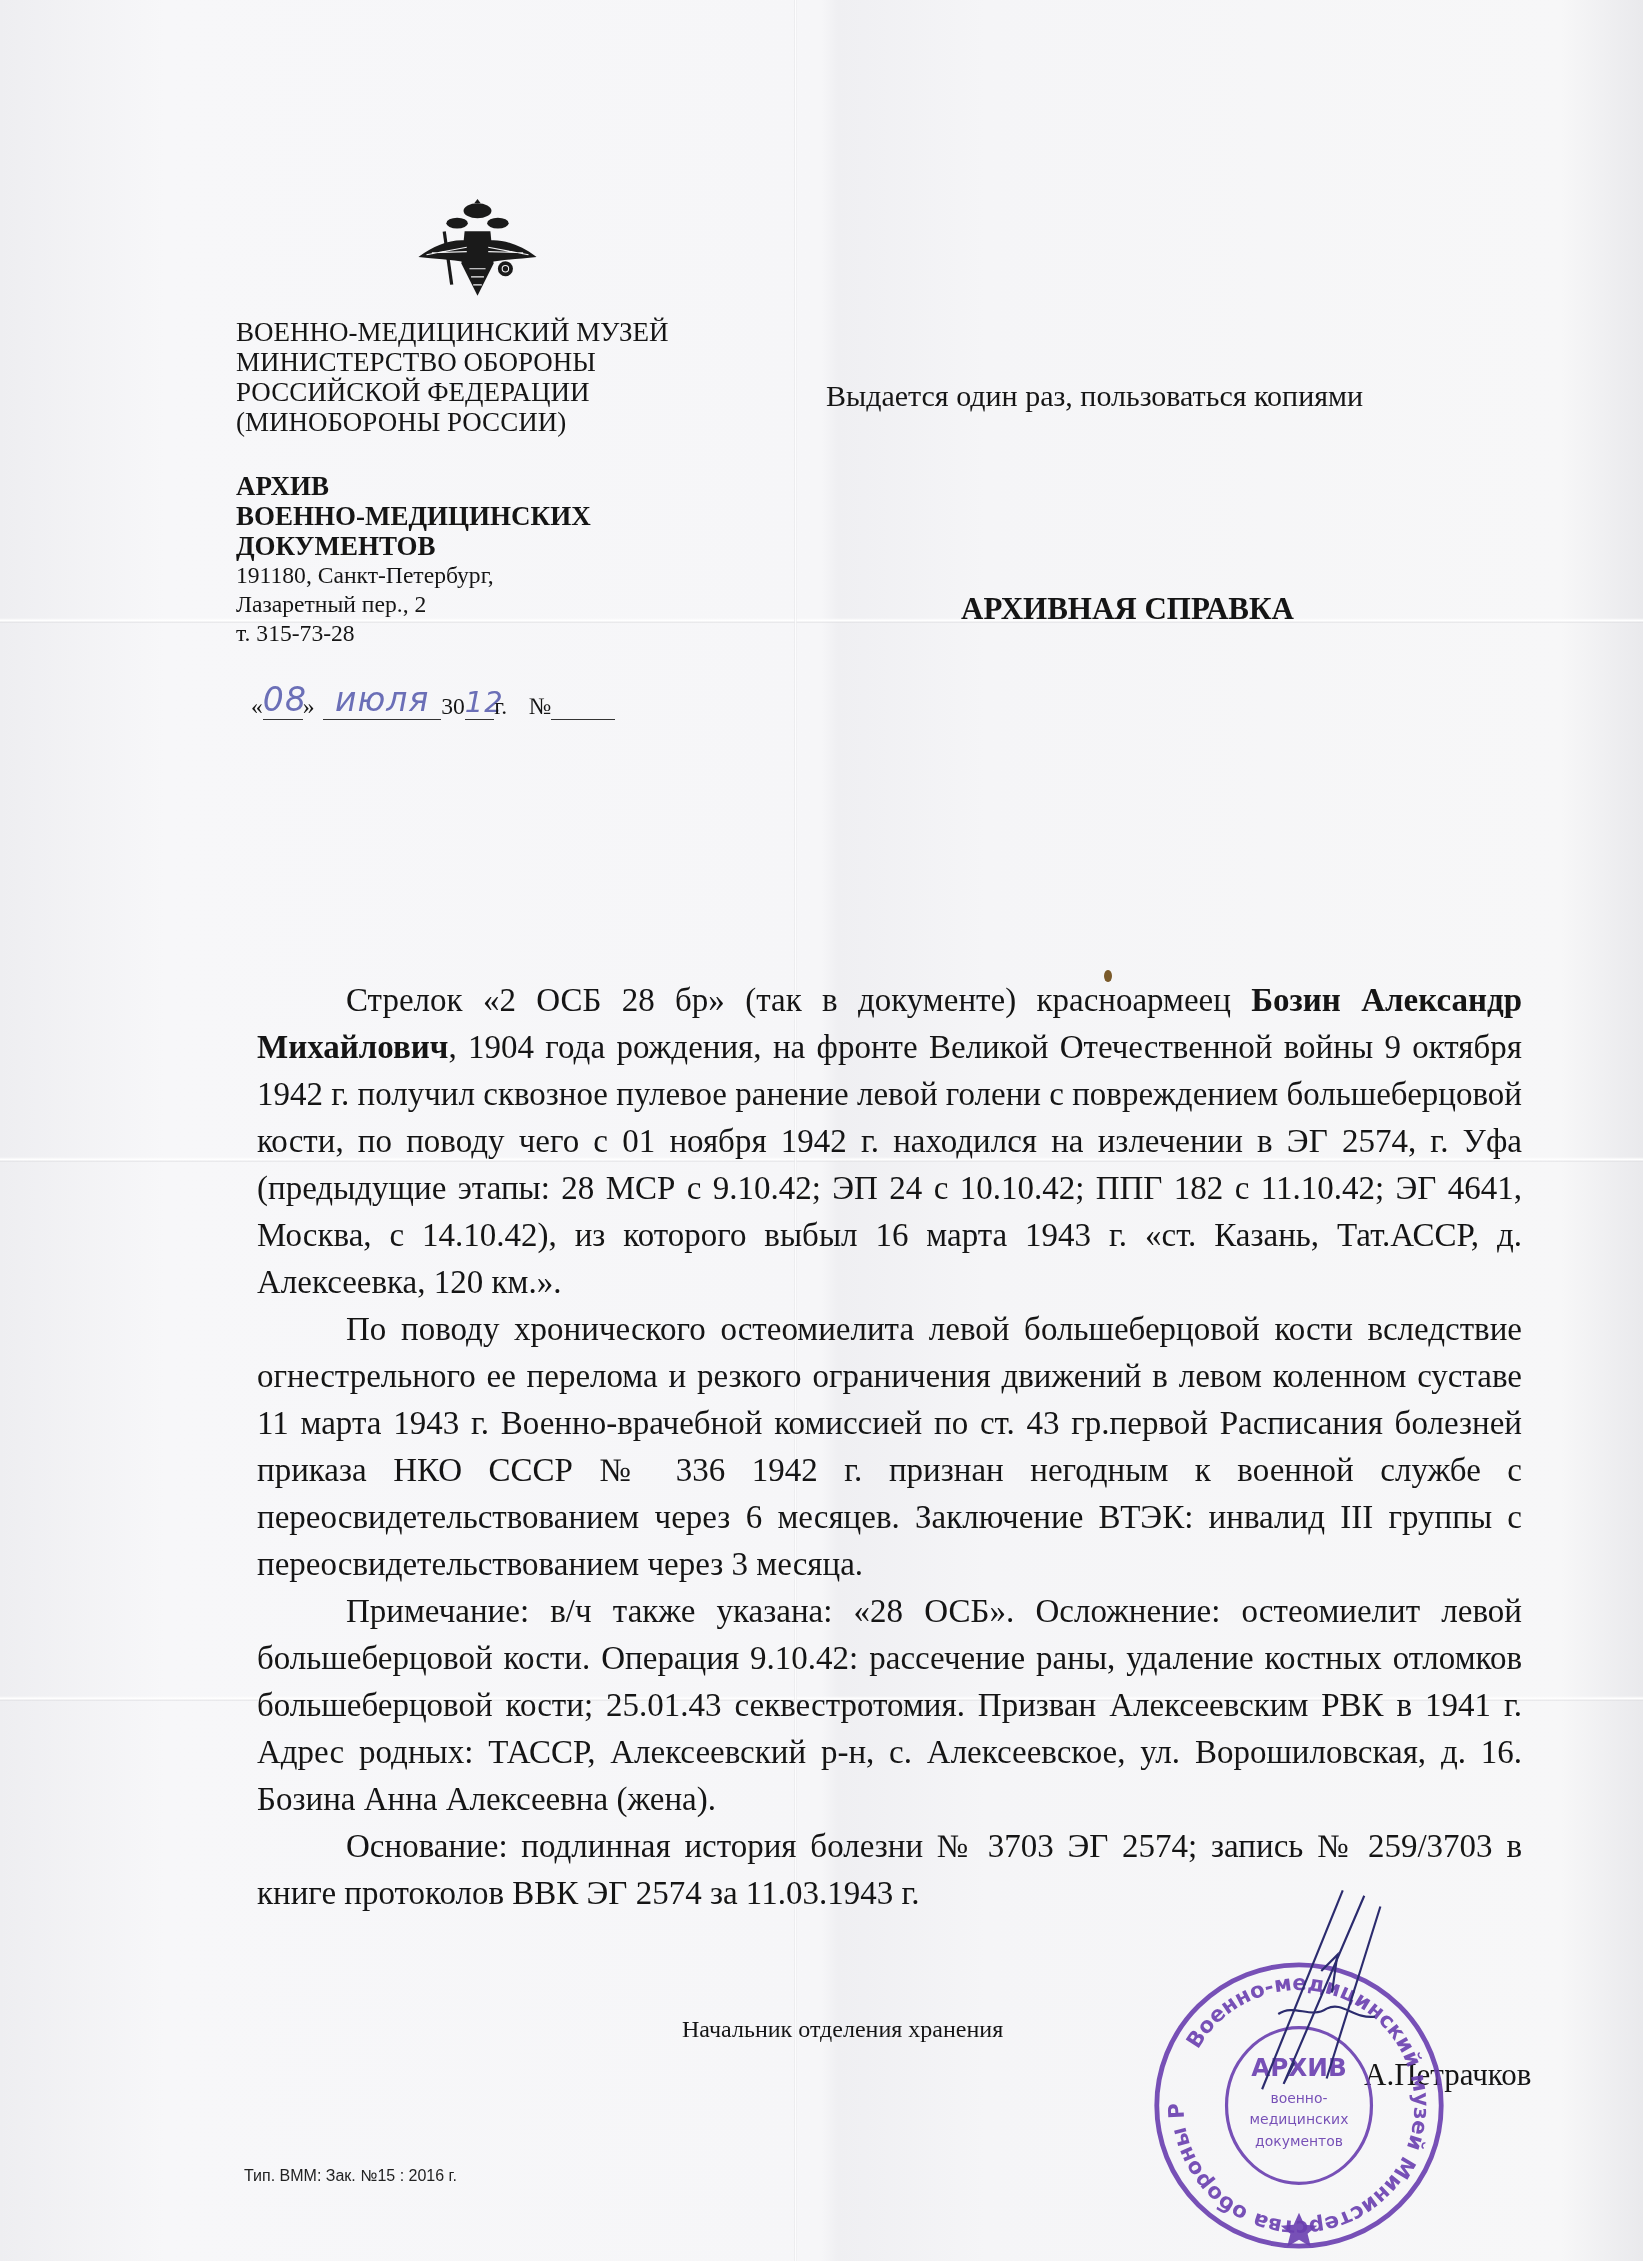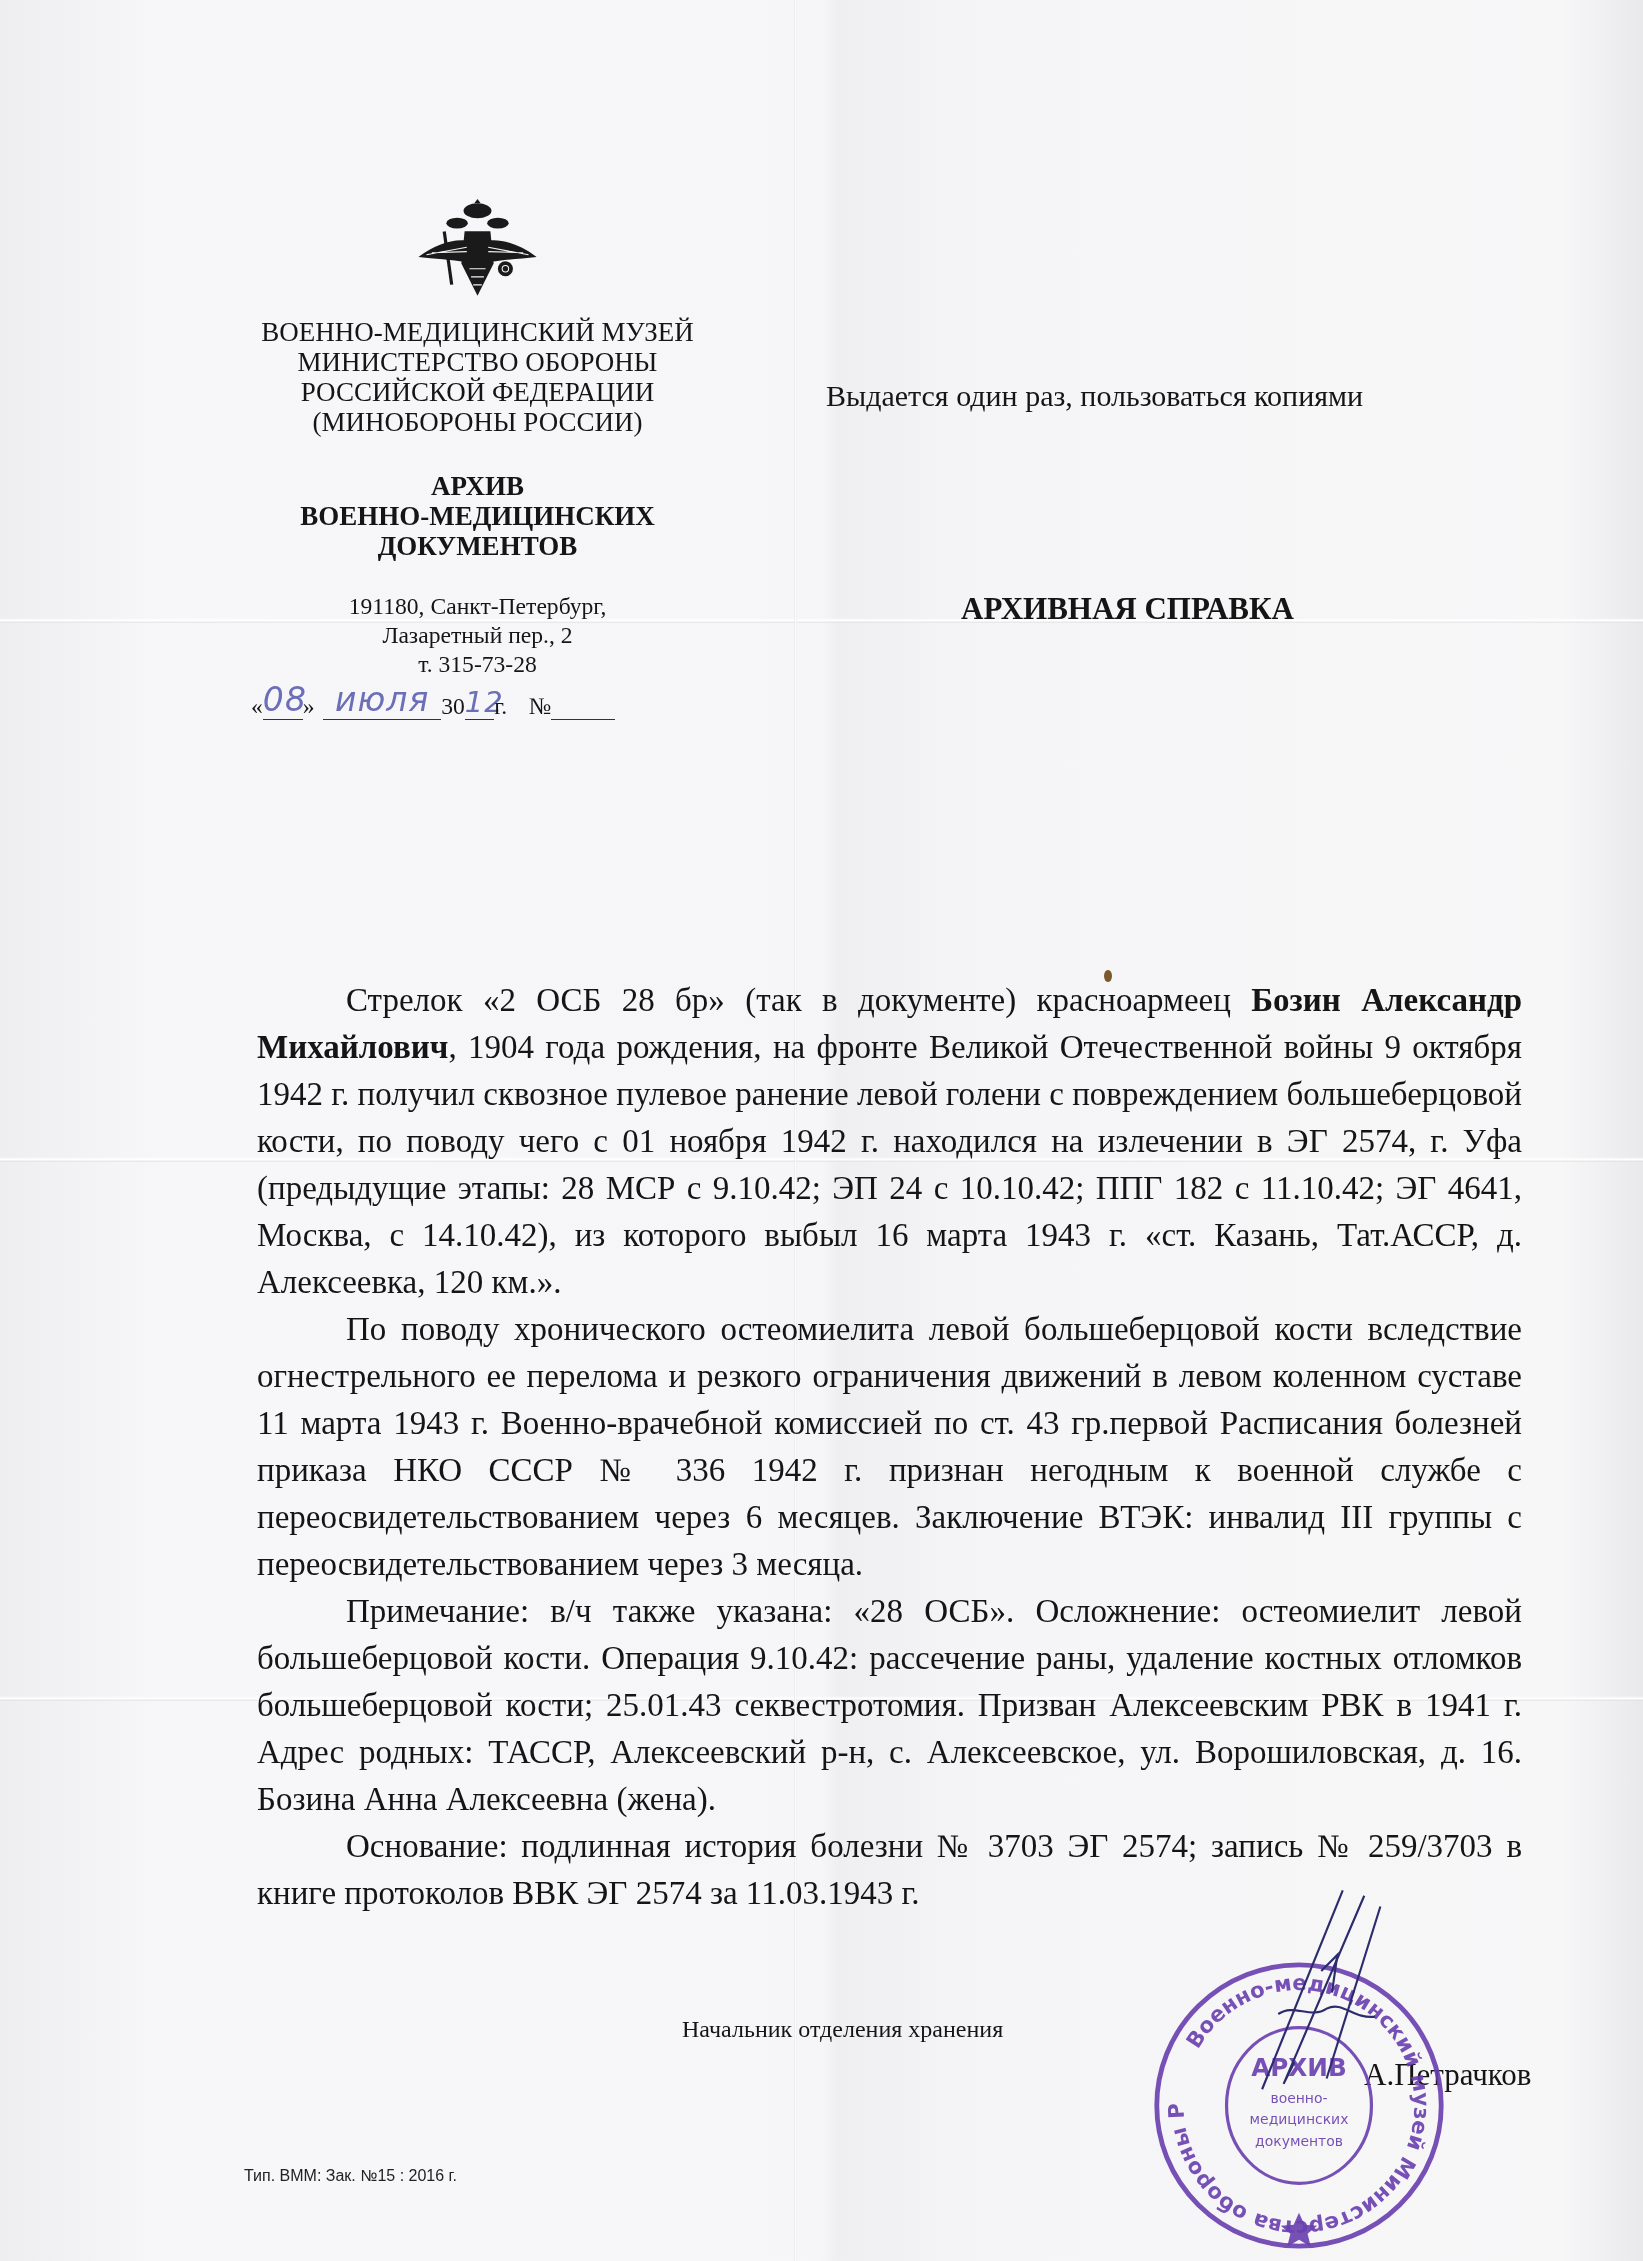--- a/index.html
+++ b/index.html
@@ -17,26 +17,26 @@
   }
   .fold-h {
     position: absolute; left: 0; width: 1643px; height: 5.4px;
     background: linear-gradient(180deg, rgba(255,255,255,0) 0%, rgba(255,255,255,0.95) 50%, rgba(200,200,205,0.4) 100%);
   }
   .fold-v {
     position: absolute; top: 0; width: 3.2px; height: 2261px; left: 794px;
     background: linear-gradient(90deg, rgba(210,210,215,0.5), rgba(255,255,255,0.8), rgba(215,215,220,0.4));
   }
   .left-head {
-    position: absolute; left: 236px; top: 199px; width: 483px; text-align: center;
+    position: absolute; left: 236px; top: 199px; width: 483px; 
   }
   .emblem { width: 129px; height: 102px; margin: 0 auto 16px auto; display: block; }
   .org { font-size: 27px; line-height: 30px; letter-spacing: 0; }
   .archive { font-size: 27px; line-height: 30px; font-weight: bold; margin-top: 34px; }
-  .addr { font-size: 23.6px; line-height: 29px; margin-top: 31px; }
+  .addr { font-size: 23.6px; line-height: 29px; }
   .datebox {
     position: absolute; left: 251px; top: 677px; width: 419px; font-size: 23.6px;
   }
   .row { position: relative; height: 43px; display: flex; align-items: flex-end; }
   .hand {
     font-family: "DejaVu Sans", sans-serif; font-style: italic; color: #6b6fb7;
     font-size: 33px; letter-spacing: 1.1px;
   }
   .uline { border-bottom: 1.6px solid #333; display: inline-block; text-align: center; }
   .issued {

